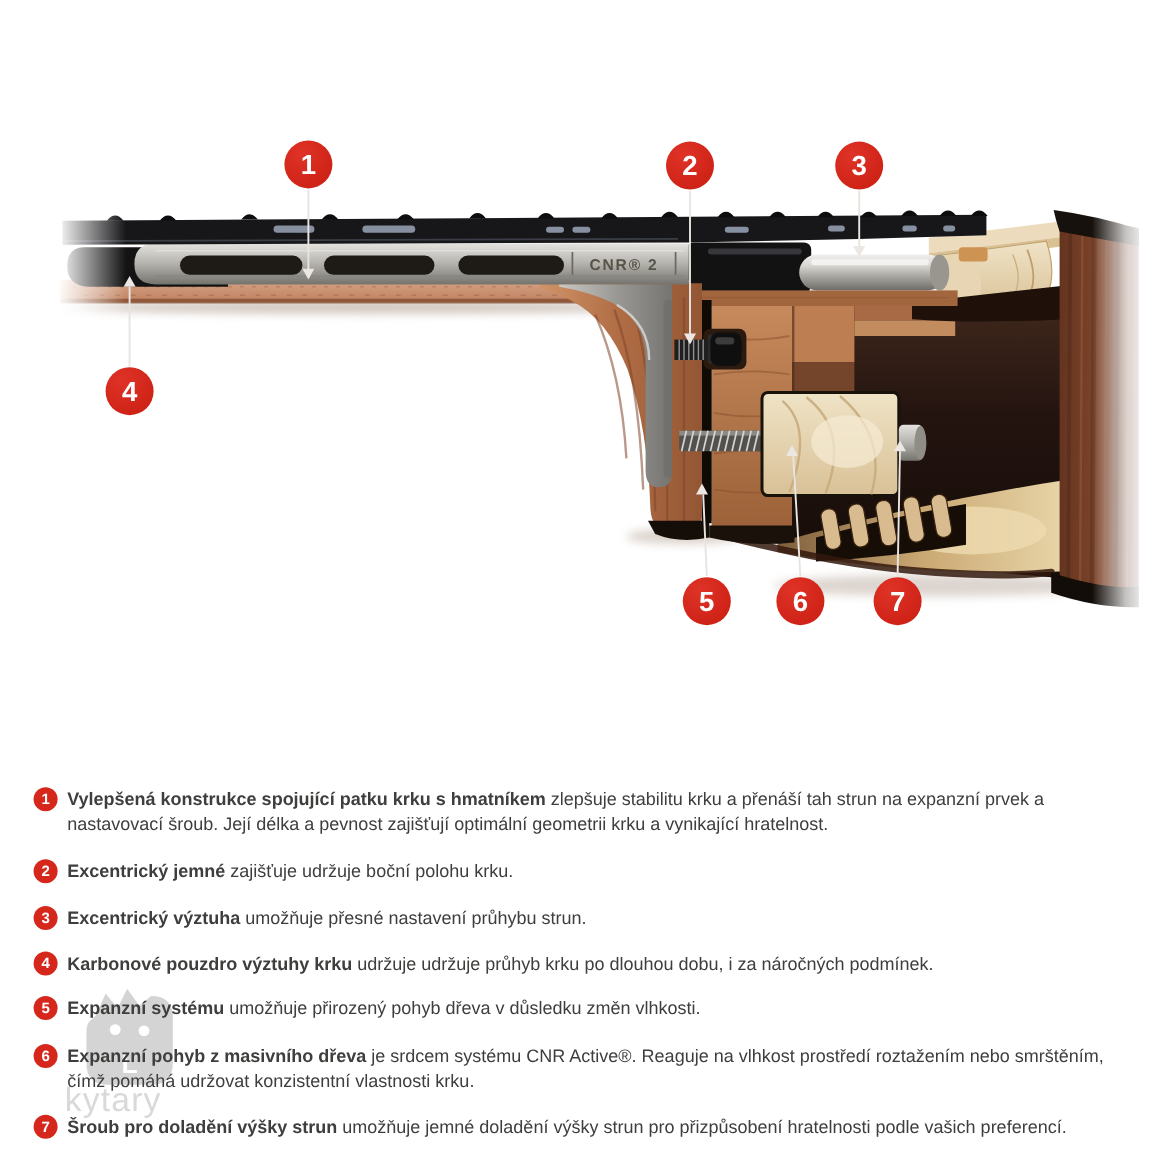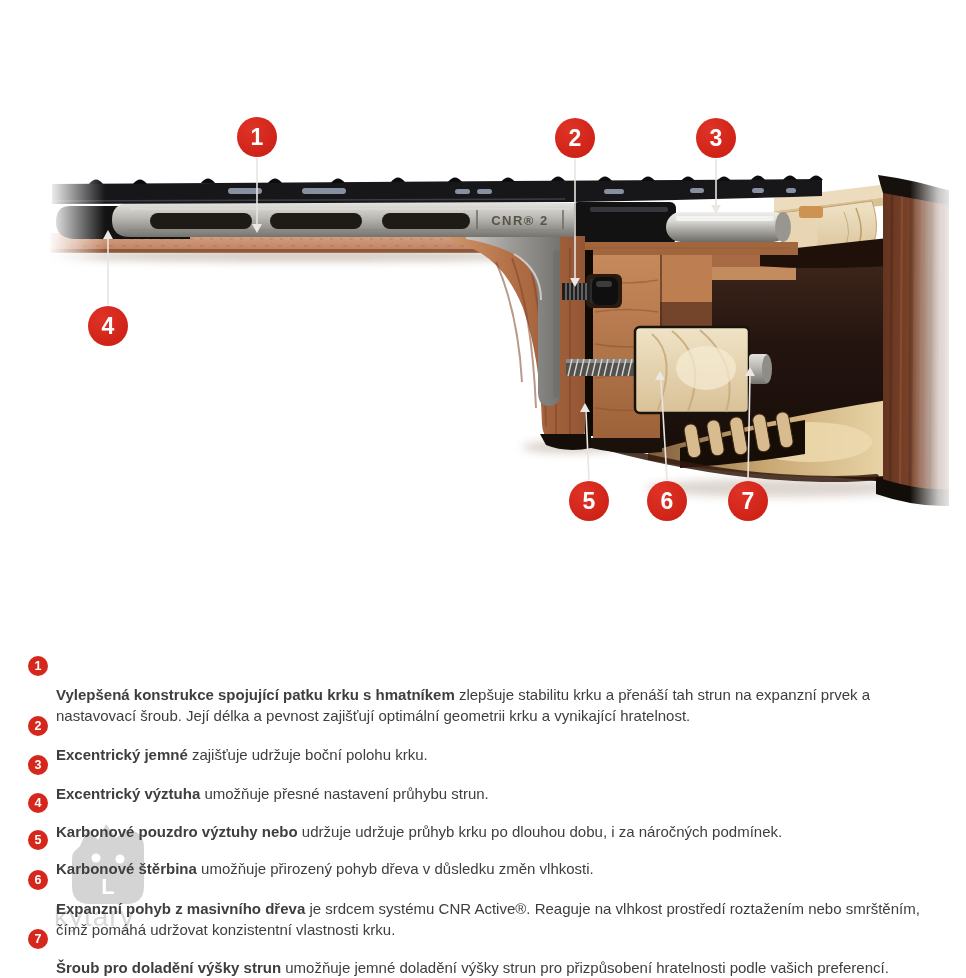--- a/index.html
+++ b/index.html
@@ -17,21 +17,21 @@
   .co4{left:88px;top:306px}
   .co5{left:569px;top:481px}
   .co6{left:647px;top:481px}
   .co7{left:728px;top:481px}
   
   .legend{position:absolute;left:0;top:0;width:966px;height:978px;z-index:2;}
   .legend-item{position:absolute;left:28px;display:flex;gap:8px;align-items:flex-start;}
   .badge{flex:0 0 20px;width:20px;height:20px;border-radius:50%;background:#d5271c;
          color:#fff;font-size:12.5px;font-weight:bold;display:flex;align-items:center;
          justify-content:center;margin-top:0;}
-  .ltext{width:898px;font-size:15px;line-height:21px;color:#3e3e3d;margin-top:28px;}
+  .ltext{width:898px;font-size:15px;line-height:21px;color:#3e3e3d;}
   .lead{font-weight:bold;}
   .l1{top:656px}.l2{top:716px}.l3{top:755px}.l4{top:793px}.l5{top:830px}.l6{top:870px}.l7{top:929px}
   
   .watermark{position:absolute;left:52px;top:812px;z-index:1;opacity:.7;}
 </style>
 </head>
 <body>
 
 <div class="stage">
 
@@ -345,26 +345,26 @@
       <div class="ltext"><span class="lead">Excentrický jemné</span><span> zajišťuje udržuje boční polohu krku.</span></div>
     </div>
 
     <div class="legend-item l3">
       <div class="badge">3</div>
       <div class="ltext"><span class="lead">Excentrický výztuha</span><span> umožňuje přesné nastavení průhybu strun.</span></div>
     </div>
 
     <div class="legend-item l4">
       <div class="badge">4</div>
-      <div class="ltext"><span class="lead">Karbonové pouzdro výztuhy nebo</span><span> udržuje udržuje průhyb krku po dlouhou dobu, i za náročných podmínek.</span></div>
+      <div class="ltext"><span class="lead">Karbonové pouzdro výztuhy krku</span><span> udržuje udržuje průhyb krku po dlouhou dobu, i za náročných podmínek.</span></div>
     </div>
 
     <div class="legend-item l5">
       <div class="badge">5</div>
-      <div class="ltext"><span class="lead">Karbonové štěrbina</span><span> umožňuje přirozený pohyb dřeva v důsledku změn vlhkosti.</span></div>
+      <div class="ltext"><span class="lead">Expanzní systému</span><span> umožňuje přirozený pohyb dřeva v důsledku změn vlhkosti.</span></div>
     </div>
 
     <div class="legend-item l6">
       <div class="badge">6</div>
       <div class="ltext"><span class="lead">Expanzní pohyb z masivního dřeva</span><span> je srdcem systému CNR Active®. Reaguje na vlhkost prostředí roztažením nebo smrštěním, čímž pomáhá udržovat konzistentní vlastnosti krku.</span></div>
     </div>
 
     <div class="legend-item l7">
       <div class="badge">7</div>
       <div class="ltext"><span class="lead">Šroub pro doladění výšky strun</span><span> umožňuje jemné doladění výšky strun pro přizpůsobení hratelnosti podle vašich preferencí.</span></div>

